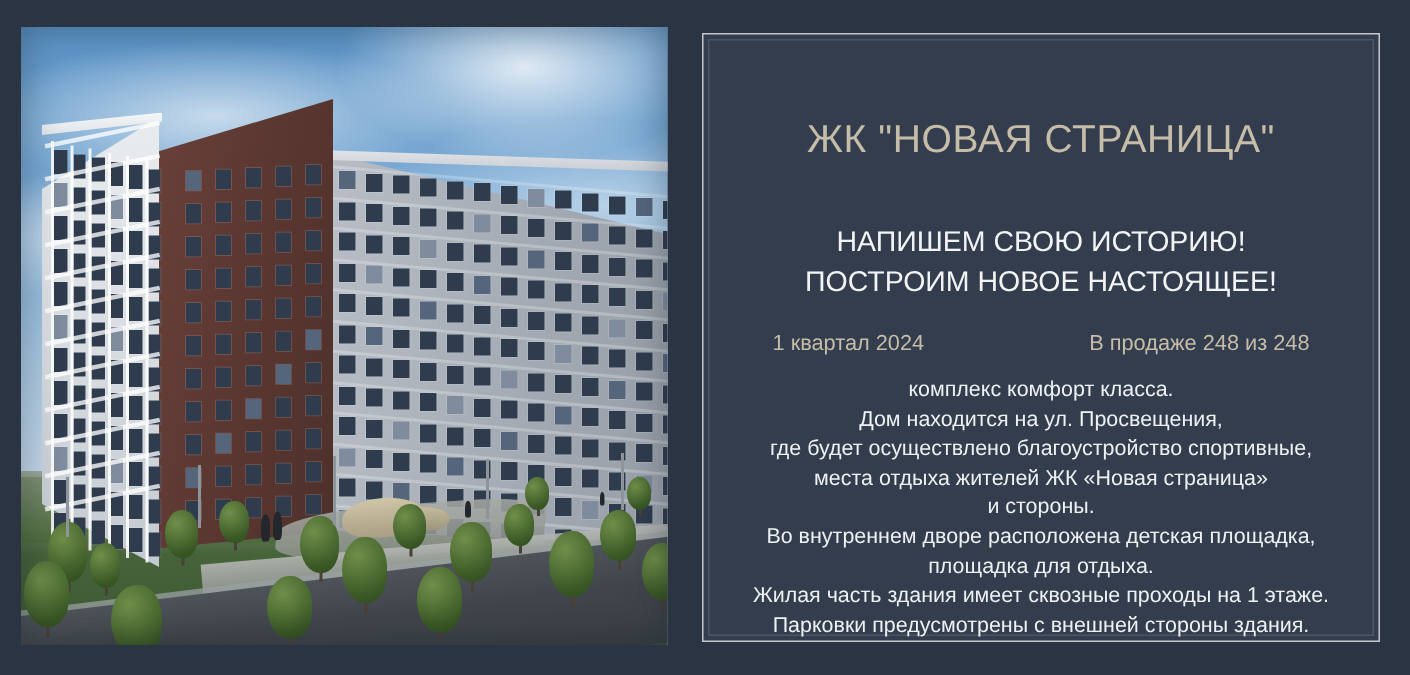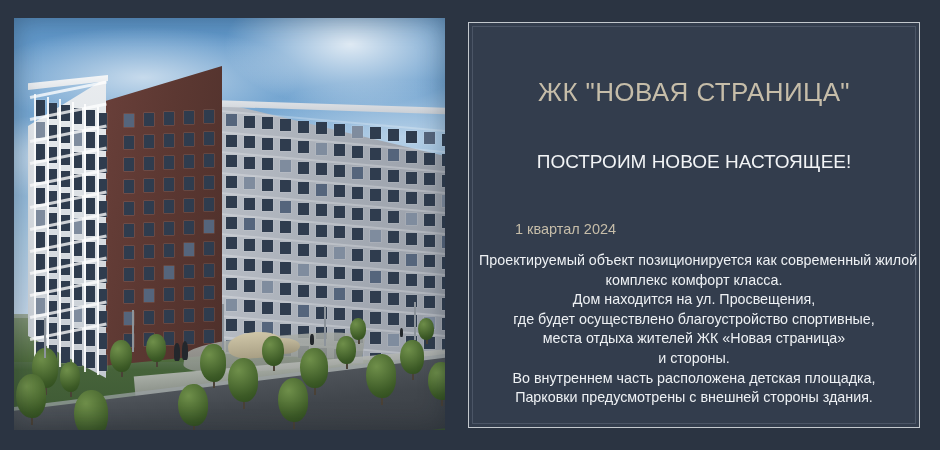--- a/index.html
+++ b/index.html
@@ -611,32 +611,35 @@
       </div>
     <div class="ph-layer ph-vignette"></div>
   </div>
 
   <div class="panel">
     <div class="panel-inner"></div>
 
     <div class="title">ЖК "НОВАЯ СТРАНИЦА"</div>
 
     <div class="slogan">
+      <div>НАПИШЕМ СВОЮ ИСТОРИЮ!</div>
       <div>ПОСТРОИМ НОВОЕ НАСТОЯЩЕЕ!</div>
     </div>
 
     <div class="stats">
       <span>1 квартал 2024</span>
+      <span>В продаже 248 из 248</span>
     </div>
 
     <div class="body-text" id="description">
-        <div>Проектируемый объект позиционируется как современный жилой</div>
         <div>комплекс  комфорт класса.</div>
         <div>Дом находится на ул. Просвещения,</div>
         <div>где будет осуществлено благоустройство спортивные,</div>
         <div>места отдыха жителей ЖК «Новая страница»</div>
         <div>и стороны.</div>
-        <div>Во внутреннем часть расположена детская площадка,</div>
+        <div>Во внутреннем дворе расположена детская площадка,</div>
+        <div>площадка для отдыха.</div>
+        <div>Жилая часть здания имеет сквозные проходы на 1 этаже.</div>
         <div>Парковки предусмотрены с внешней стороны здания.</div>
       </div>
   </div>
 
 </div>
 
 </body></html>

